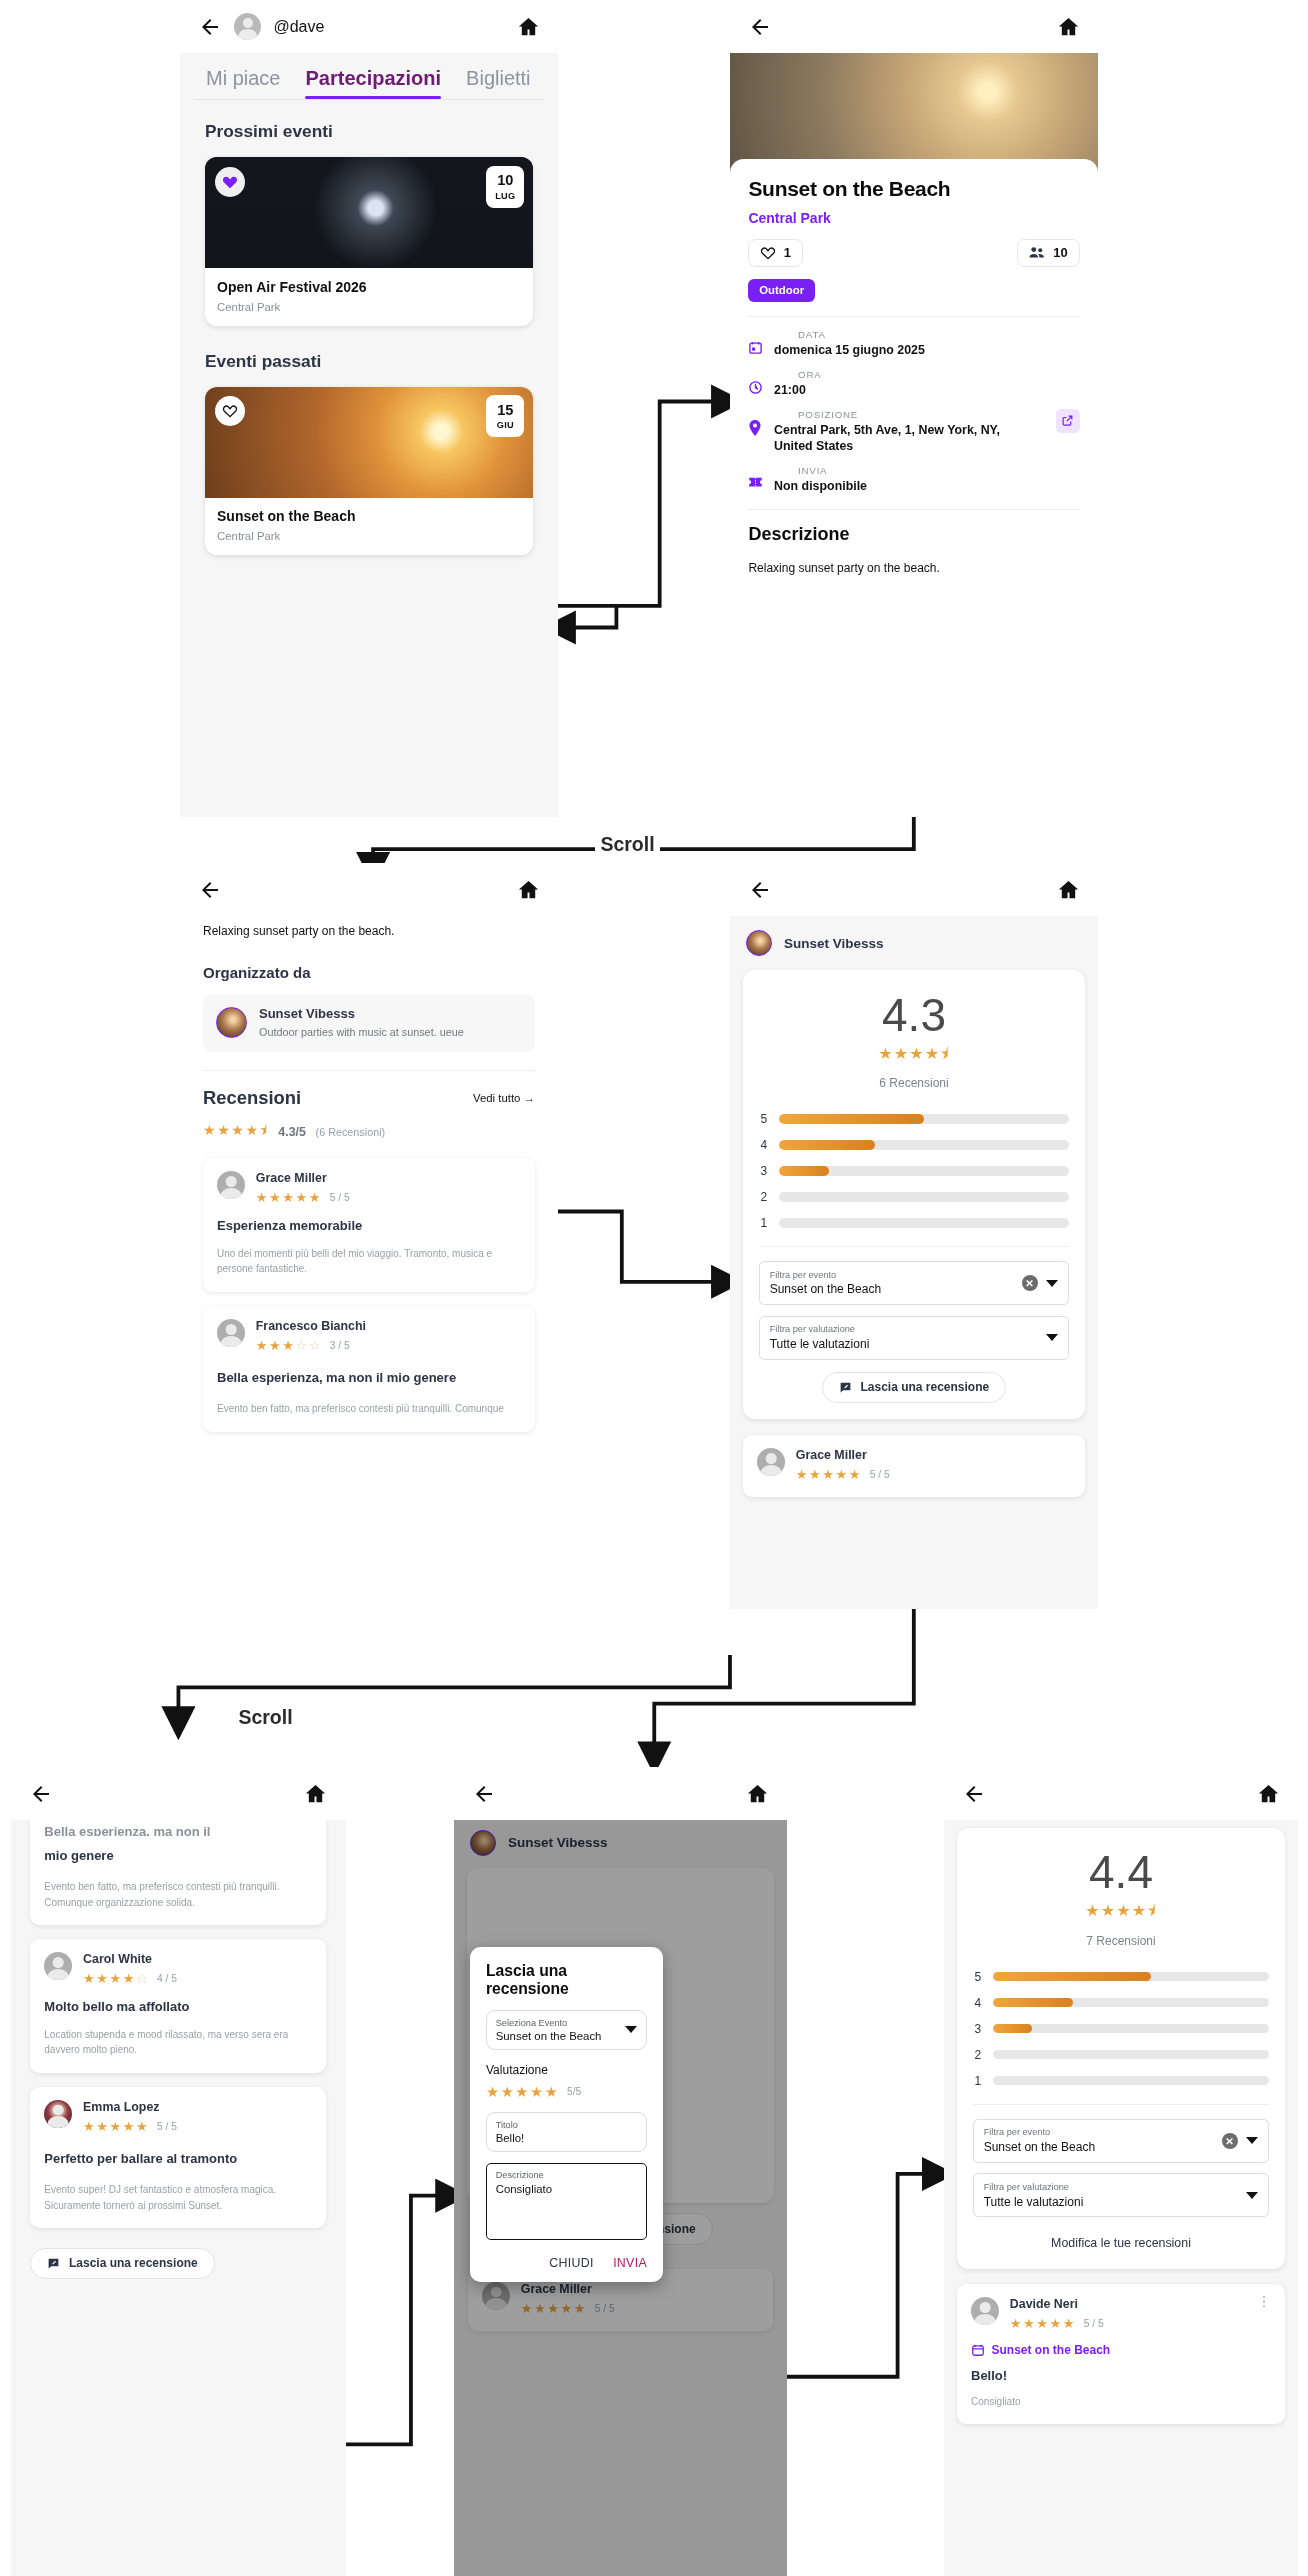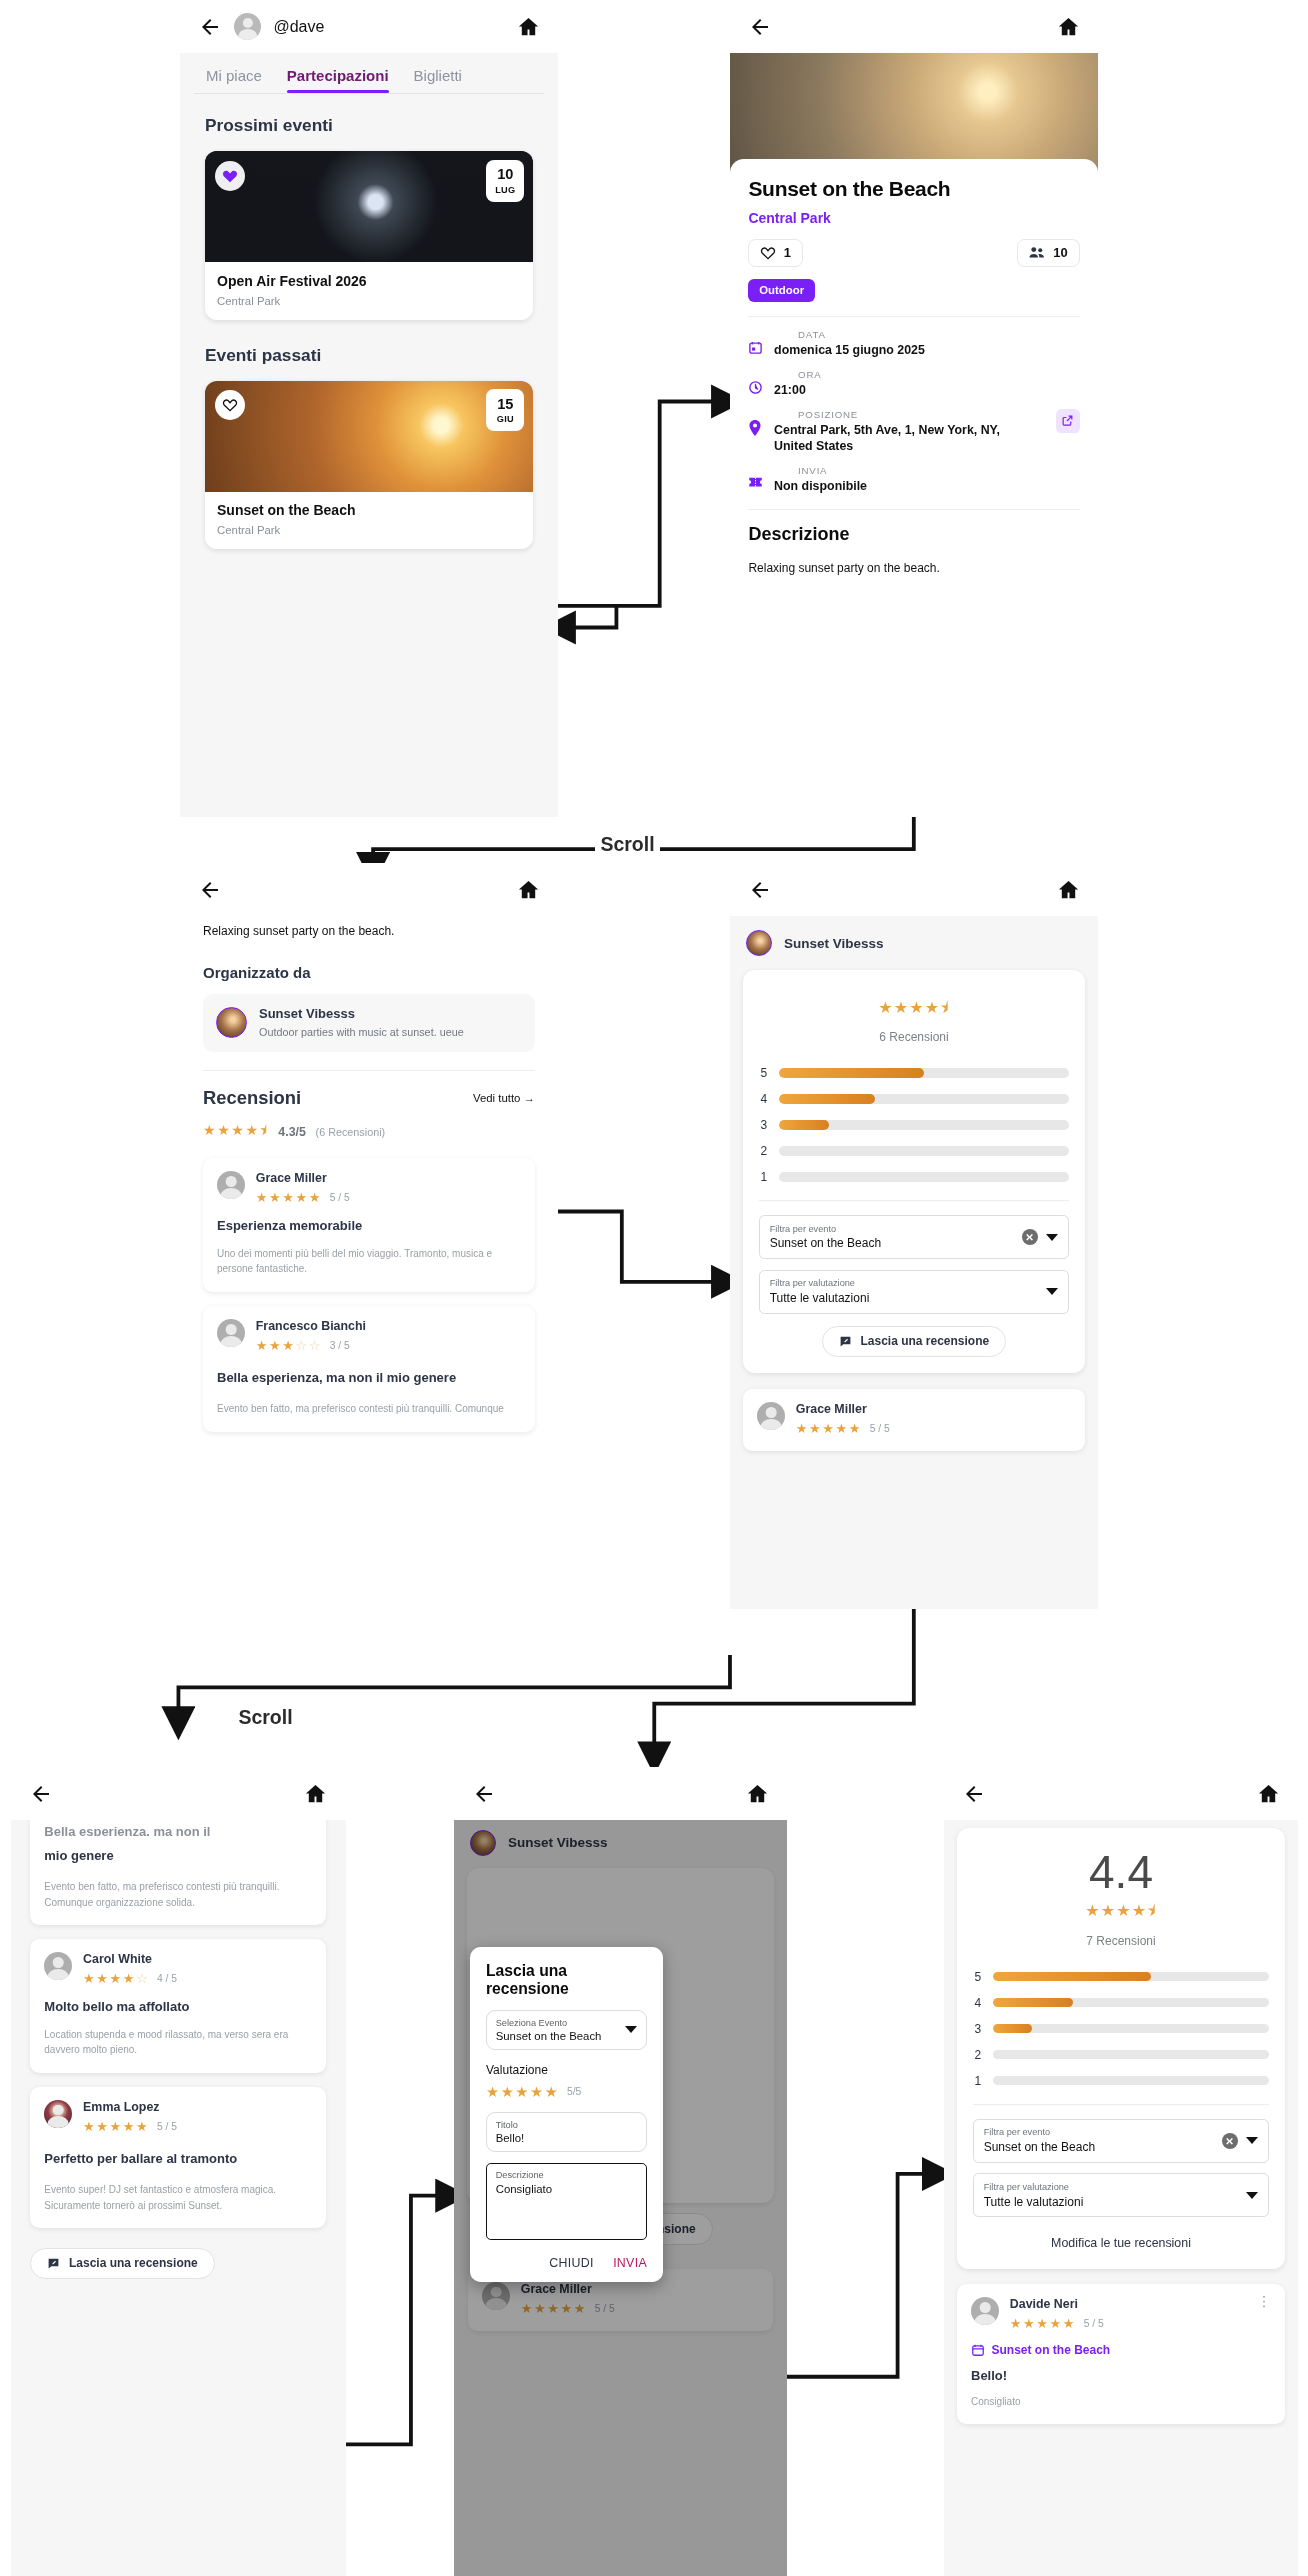--- a/index.html
+++ b/index.html
@@ -33,21 +33,21 @@
   }
   .avatar-sm::after {
     content:""; position:absolute; left:50%; top:60%;
     transform:translateX(-50%); width:72%; height:55%;
     border-radius:50% 50% 0 0; background:#ececec;
   }
   .handle { font-size:16px; color:#111; font-weight:400; }
 
   
   .tabs { display:flex; gap:25px; padding: 14px 26px 0 26px; background:#f6f6f6; }
-  .tab { font-size:15px; color:#8d93a0; padding-bottom:8.7px; position:relative; }
+  .tab { font-size:20px; color:#8d93a0; padding-bottom:8.7px; position:relative; }
   .tab.active { color:#701a75; font-weight:700; }
   .tab.active::after {
     content:""; position:absolute; left:0; right:0; bottom:0;
     height:3.2px; background:#7a1ff5; border-radius:1.6px;
   }
   .tabs-rule { height:1.1px; background:#e4e4e6; margin:0 14px; }
 
   .section-title { font-size:17.3px; font-weight:700; color:#2c3445; }
 
   
@@ -472,20 +472,21 @@
     <svg class="ico-home" viewBox="0 0 24 24">
         <path fill="#111" d="M12 3 2 12h3v9h6v-6h2v6h6v-9h3z"></path>
       </svg>
   </div>
   <div class="orghead">
     <div class="org-av"></div>
     <div class="nm">Sunset Vibesss</div>
   </div>
 
   <div class="sumcard">
+    <div class="bigscore">4.3</div>
     <div class="bigstars">★★★★⯨</div>
     <div class="nrev">6 Recensioni</div>
     <div class="bars">
       <div class="barrow">
           <span class="barnum">5</span>
           <div class="bartrack">
             <div class="barfill" style="width:50%"></div>
           </div>
         </div>
       <div class="barrow">

